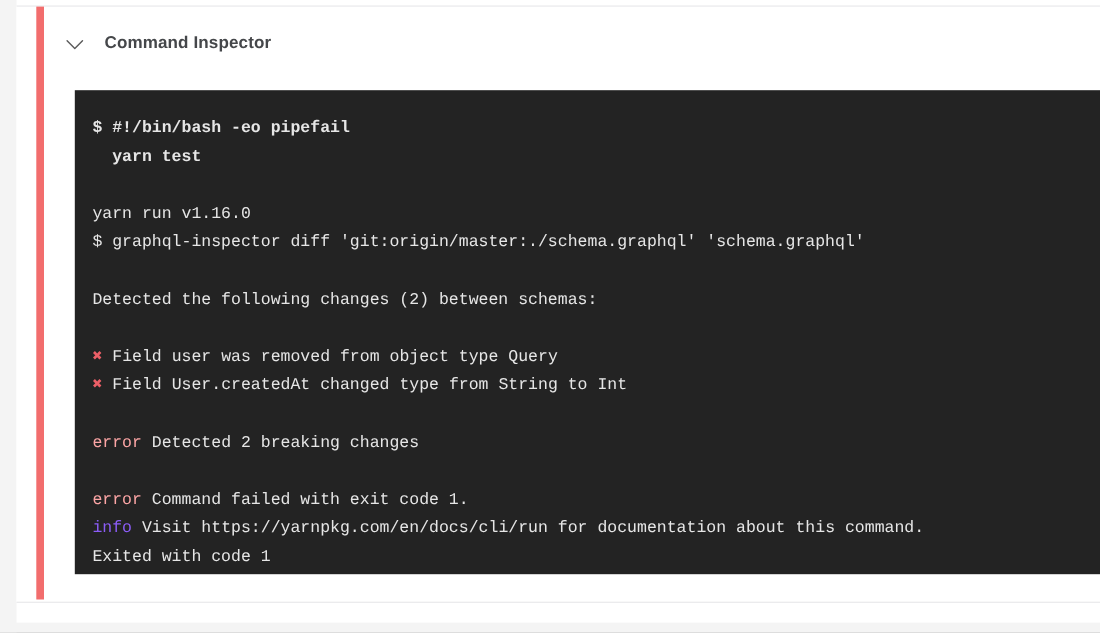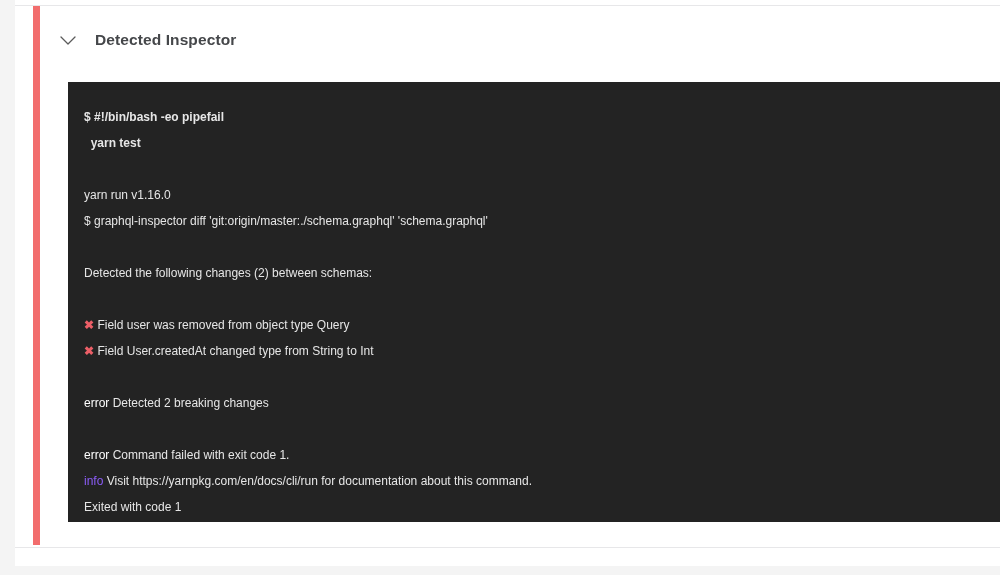--- a/index.html
+++ b/index.html
@@ -90,32 +90,32 @@
     top: 76px;
     width: 932px;
     height: 440px;
     background: #232323;
     box-sizing: border-box;
     padding: 22px 0 18px 16px;
     overflow: hidden;
   }
 
   .term-inner {
-    font-family: Liberation Sans, sans-serif;
-    font-size: 12px;
+    font-family: Liberation Mono, monospace;
+    font-size: 15px;
     line-height: 26px;
     color: #e6e6e6;
     white-space: pre;
   }
 
   .line { white-space: pre; min-height: 26px; }
   .line.blank { height: 26px; }
   .line.bold { font-weight: bold; letter-spacing: 0px; }
 
-  .tok-error { color: #ffffff; }
+  .tok-error { color: #fca5a5; }
   .tok-info  { color: #8b5cf6; }
   .tok-cross { color: #ec5f67; font-weight: bold; }
   .tok-plain { color: #e6e6e6; }
 </style>
 </head>
 <body>
 
 <div class="page">
 
   <div class="gutter-left"></div>
@@ -124,21 +124,21 @@
   <div class="card">
 
     <div class="accent-bar"></div>
 
     <div class="card-header">
       <span class="chevron-icon">
         <svg width="24" height="24" viewBox="0 0 24 24" fill="none" stroke="currentColor" stroke-width="1.3" stroke-linecap="round" stroke-linejoin="round">
           <polyline points="5,9 12,16 19,9"></polyline>
         </svg>
       </span>
-      <span class="card-title">Detected Inspector</span>
+      <span class="card-title">Command Inspector</span>
     </div>
 
     <div class="terminal">
       <div class="term-inner" id="term-inner"><div class="line bold"><span class="tok-plain">$ #!/bin/bash -eo pipefail</span></div><div class="line bold"><span class="tok-plain">  yarn test</span></div><div class="line blank">&nbsp;</div><div class="line"><span class="tok-plain">yarn run v1.16.0</span></div><div class="line"><span class="tok-plain">$ graphql-inspector diff 'git:origin/master:./schema.graphql' 'schema.graphql'</span></div><div class="line blank">&nbsp;</div><div class="line"><span class="tok-plain">Detected the following changes (2) between schemas:</span></div><div class="line blank">&nbsp;</div><div class="line"><span class="tok-cross">✖</span><span class="tok-plain"> Field user was removed from object type Query</span></div><div class="line"><span class="tok-cross">✖</span><span class="tok-plain"> Field User.createdAt changed type from String to Int</span></div><div class="line blank">&nbsp;</div><div class="line"><span class="tok-error">error</span><span class="tok-plain"> Detected 2 breaking changes</span></div><div class="line blank">&nbsp;</div><div class="line"><span class="tok-error">error</span><span class="tok-plain"> Command failed with exit code 1.</span></div><div class="line"><span class="tok-info">info</span><span class="tok-plain"> Visit https://yarnpkg.com/en/docs/cli/run for documentation about this command.</span></div><div class="line"><span class="tok-plain">Exited with code 1</span></div></div>
     </div>
 
   </div>
 </div>
 
 </body></html>

